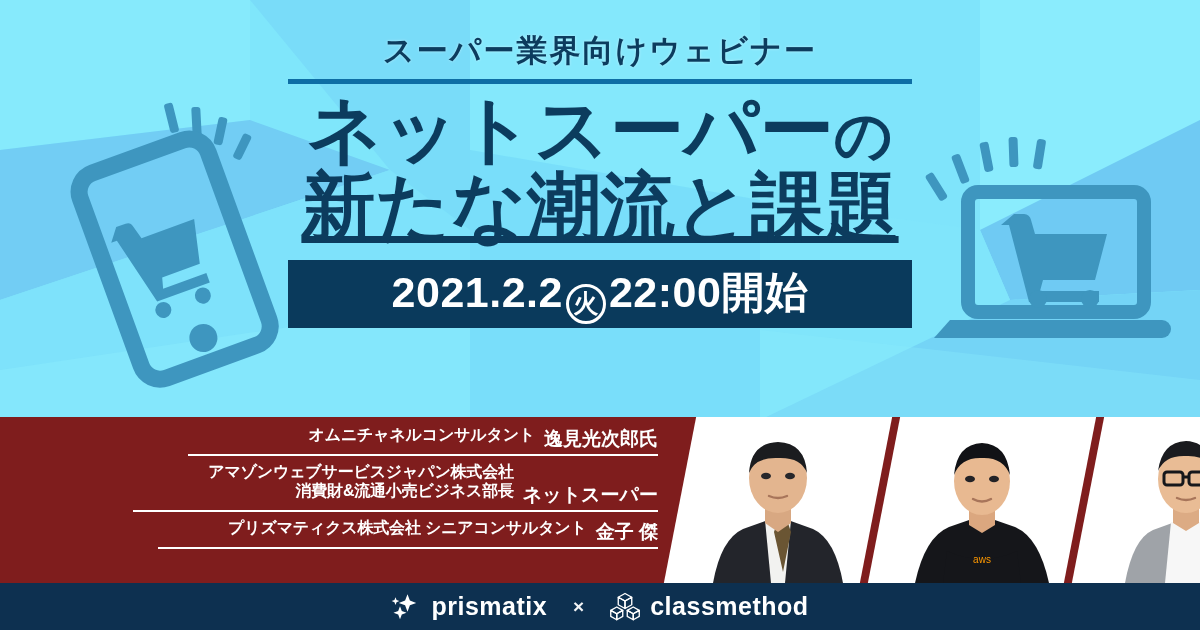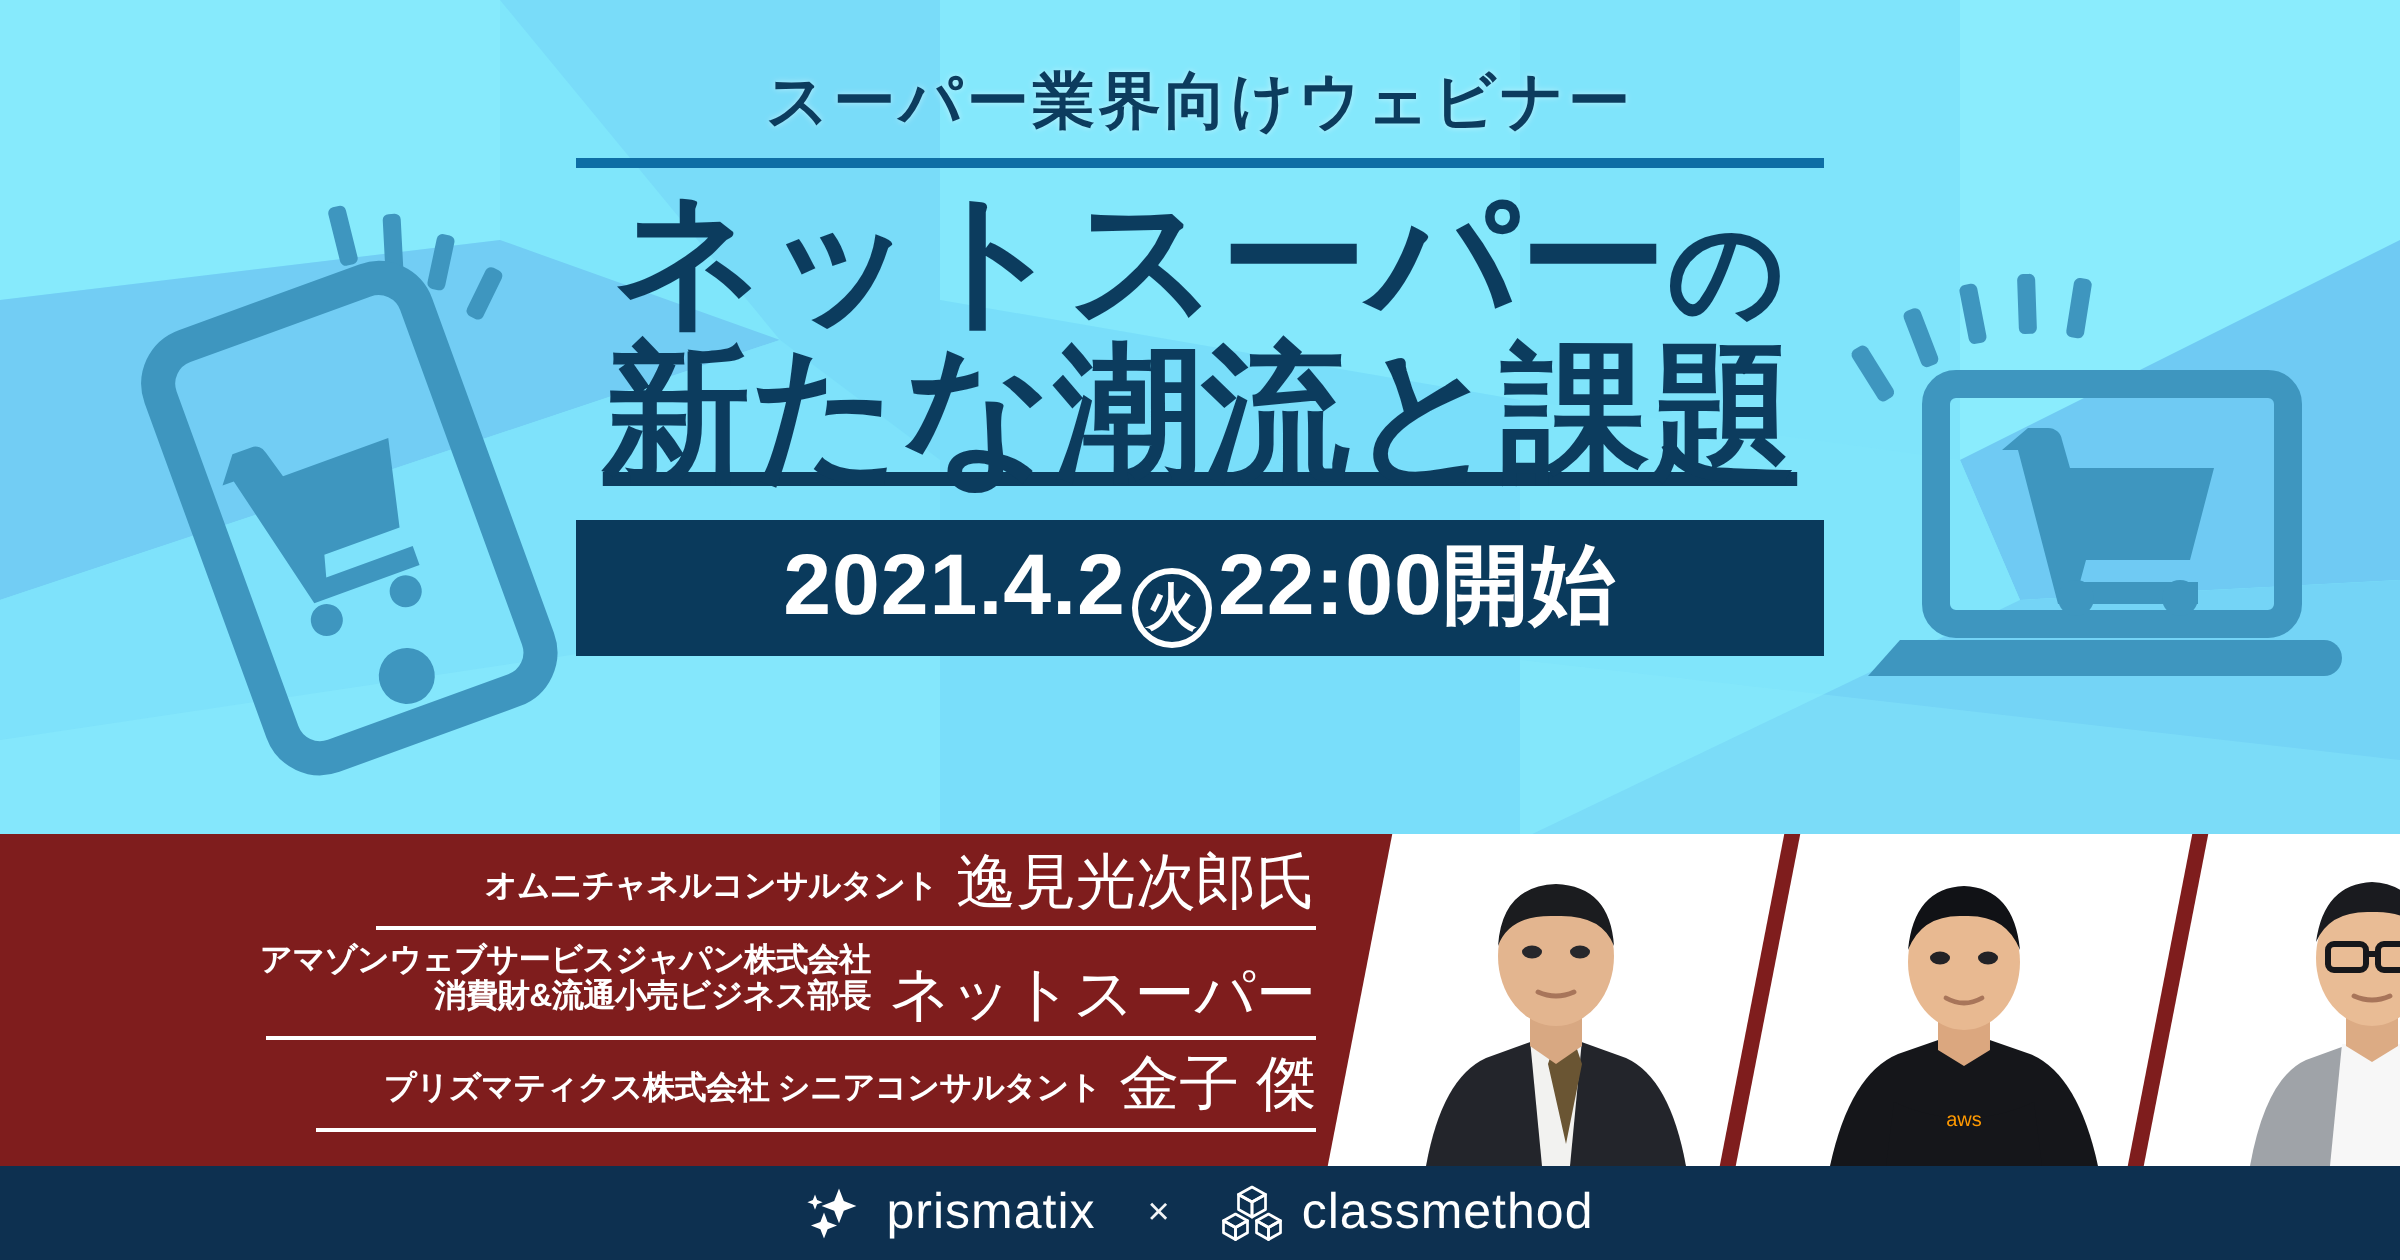--- a/index.html
+++ b/index.html
@@ -72,21 +72,21 @@
     position:absolute; left:0; top:0; width:672px; height:166px;
     padding:9px 14px 0 0;
     display:flex; flex-direction:column; align-items:flex-end;
   }
   .sp-row{ display:flex; align-items:flex-end; justify-content:flex-end; color:#fff; }
   .sp-role{
     font-size:16px; font-weight:bold; line-height:1.18; text-align:right;
     letter-spacing:-0.2px; padding-bottom:4px;
   }
   .sp-name{
-    font-size:30px; font-weight:normal; letter-spacing:0px;
+    font-size:19px; font-weight:bold; letter-spacing:0px;
     margin-left:9px; line-height:1.05; white-space:nowrap;
   }
   .sp-underline{ height:2px; background:#ffffff; margin-top:5px; }
   .u1{ width:470px; }
   .u2{ width:525px; }
   .u3{ width:500px; }
   .blk{ display:flex; flex-direction:column; align-items:flex-end; }
   .blk2{ margin-top:7px; }
   .blk3{ margin-top:7px; }
 
@@ -103,21 +103,21 @@
   .photo-inner{
     position:absolute; inset:0; transform:skewX(11deg);
     display:flex; align-items:flex-end; justify-content:center;
   }
   .photo-inner svg{ width:150px; height:160px; display:block; }
 
   
   .footer{
     position:absolute; left:0; top:583px; width:1200px; height:47px;
     background:#0d3050; display:flex; align-items:center; justify-content:center;
-    gap:26px; z-index:7;
+    gap:26px; z-index:7;font-weight:bold;
   }
   .logo{ display:flex; align-items:center; gap:10px; }
   .logo-mark{ width:30px; height:30px; display:block; }
   .logo-mark svg{ width:100%; height:100%; display:block; }
   .logo-text{ color:#ffffff; font-size:25px; letter-spacing:0.5px; line-height:1; }
   .cross{ color:#ffffff; font-size:19px; line-height:1; opacity:.95; }
 </style>
 </head>
 <body>
 
@@ -184,21 +184,21 @@
   <div class="hero">
     <div class="kicker">スーパー業界向けウェビナー</div>
     <div class="rule"></div>
     <div class="title">
       <span>ネットスーパー</span><span class="sm">の</span>
     </div>
     <div class="title title-l2">新たな潮流と課題</div>
 
     <div class="datebar">
       <div class="datebar-txt">
-        <span>2021.4.2</span><span class="kanji-circle">火</span><span>22:00開始</span>
+        <span>2021.2.2</span><span class="kanji-circle">火</span><span>22:00開始</span>
       </div>
     </div>
   </div>
 
   <div class="speakers">
 
     <div class="speaker-names">
 
       <div class="blk">
         <div class="sp-row">

